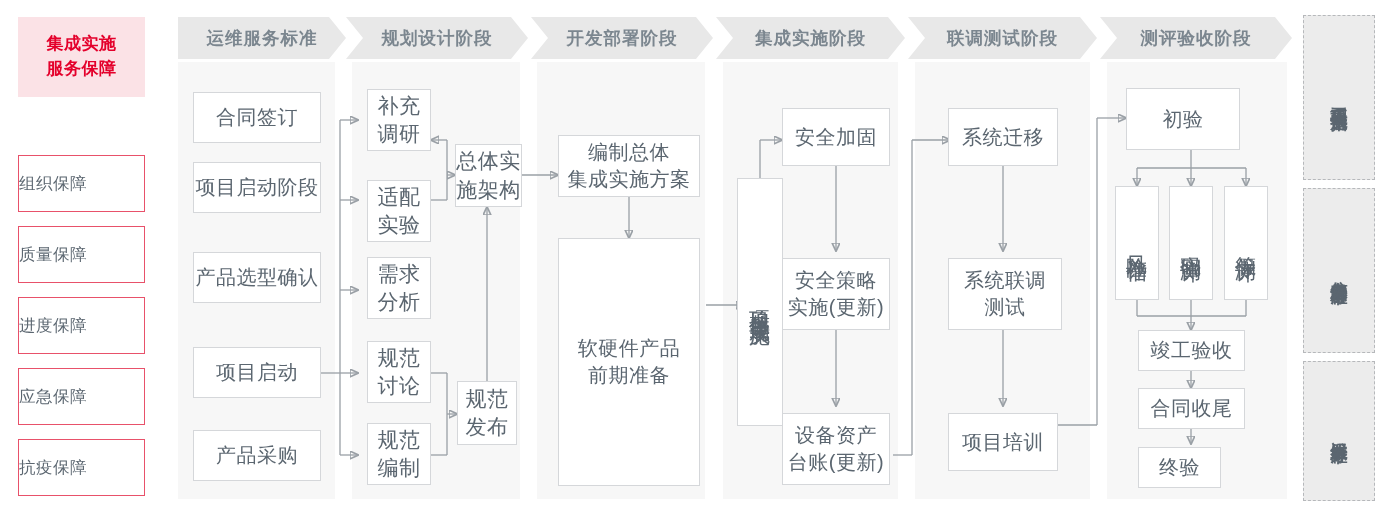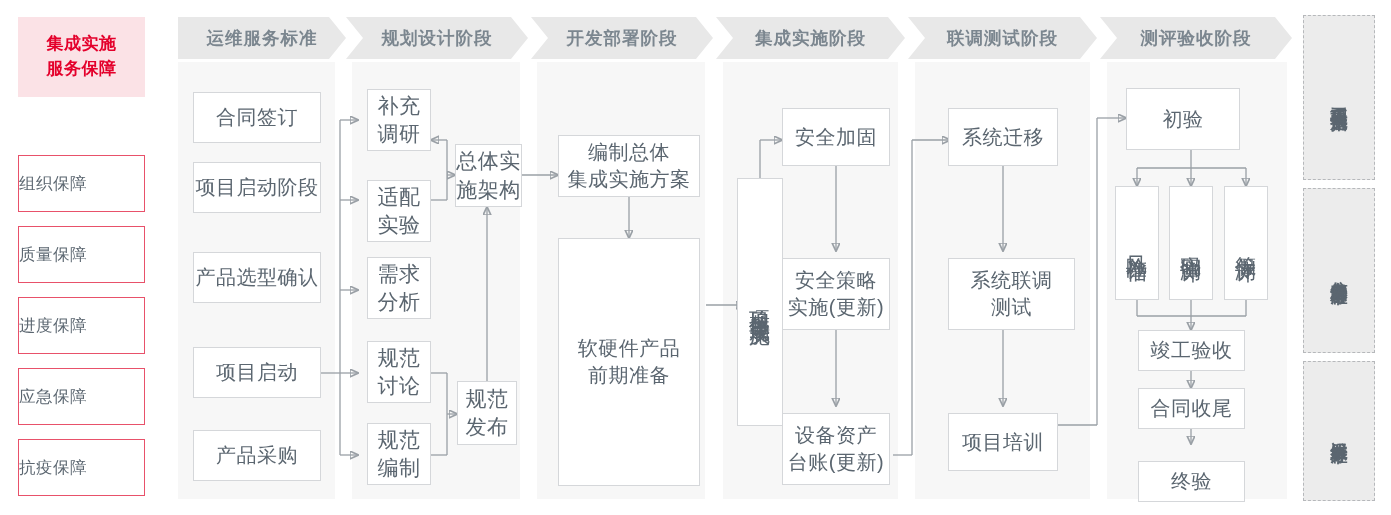--- a/index.html
+++ b/index.html
@@ -246,21 +246,21 @@
   <div class="abs node" style="left:782px;top:258px;width:108px;height:72px">
       <span>安全策略<br>实施(更新)</span>
     </div>
   <div class="abs node" style="left:782px;top:413px;width:108px;height:72px">
       <span>设备资产<br>台账(更新)</span>
     </div>
 
   <div class="abs node" style="left:948px;top:108px;width:110px;height:58px">
       <span>系统迁移</span>
     </div>
-  <div class="abs node" style="left:948px;top:258px;width:127px;height:72px">
+  <div class="abs node" style="left:948px;top:258px;width:114px;height:72px">
       <span>系统联调<br>测试</span>
     </div>
   <div class="abs node" style="left:948px;top:413px;width:110px;height:58px">
       <span>项目培训</span>
     </div>
 
   <div class="abs node" style="left:1126px;top:88px;width:114px;height:62px">
       <span>初验</span>
     </div>
   <div class="abs node sm vert" style="left:1115px;top:186px;width:44px;height:114px">
@@ -271,21 +271,21 @@
     </div>
   <div class="abs node sm vert" style="left:1224px;top:186px;width:44px;height:114px">
       <span>等保测评</span>
     </div>
   <div class="abs node" style="left:1138px;top:330px;width:107px;height:41px">
       <span>竣工验收</span>
     </div>
   <div class="abs node" style="left:1138px;top:388px;width:107px;height:41px">
       <span>合同收尾</span>
     </div>
-  <div class="abs node" style="left:1138px;top:461px;width:107px;height:41px">
+  <div class="abs node" style="left:1138px;top:447px;width:83px;height:41px">
       <span>终验</span>
     </div>
 
   <div class="abs rs-box" style="top:15px;height:165px">
     <span class="rs-text">工程项目实施指引</span>
   </div>
   <div class="abs rs-box" style="top:188px;height:165px">
     <span class="rs-text">信息安全保密标准</span>
   </div>
   <div class="abs rs-box" style="top:361px;height:140px">

